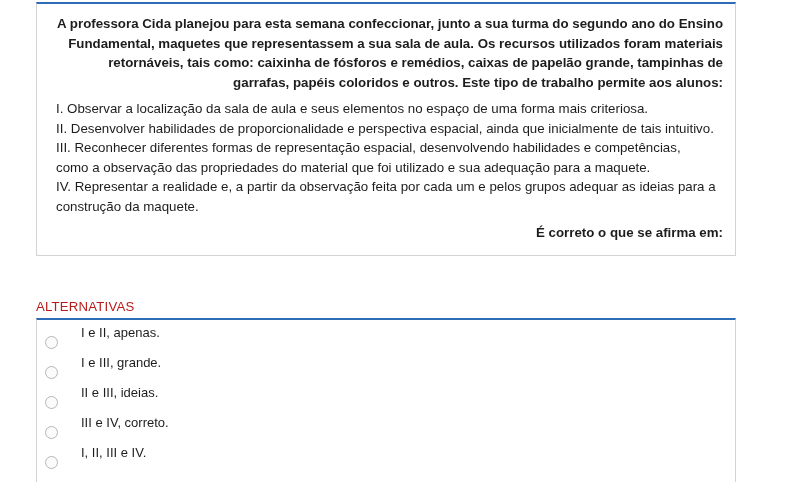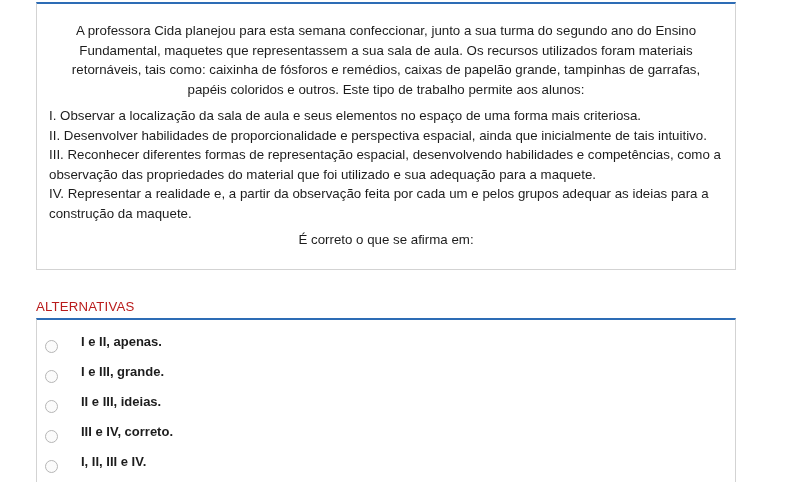--- a/index.html
+++ b/index.html
@@ -27,28 +27,29 @@
     left: 36px;
     top: 2px;
     width: 700px;
     box-sizing: border-box;
     border: 1px solid #d3d3d3;
     border-top: 2px solid #2d6cb5;
     background: #ffffff;
     padding: 10px 12px 12px 12px;
   }
   .statement-panel p {
-    margin: 7px;
+    margin: 0;
     font-size: 13.3px;
     line-height: 19.5px;
     color: #1d1d1d;
-    text-align: center;
+    text-align: right;
+    font-weight: bold;
   }
   .roman-list {
-    margin: 0;
+    margin: 7px;
     padding: 0;
     list-style: none;
   }
   .roman-list li {
     font-size: 13.3px;
     line-height: 19.5px;
     color: #1d1d1d;
   }
 
   
@@ -66,24 +67,22 @@
     top: 318px;
     width: 700px;
     box-sizing: border-box;
     border: 1px solid #d3d3d3;
     border-top: 2px solid #2d6cb5;
     background: #ffffff;
     padding: 6px 0 6px 0;
   }
   .alt-row {
     display: flex;
-    align-items: center;
     height: 30px;
     padding-left: 8px;
-    font-weight: bold;
   }
   .radio {
     width: 13px;
     height: 13px;
     border-radius: 50%;
     border: 1px solid #b6b6b6;
     background: #fbfbfb;
     box-sizing: border-box;
     flex: 0 0 auto;
     margin-top: 10px;

